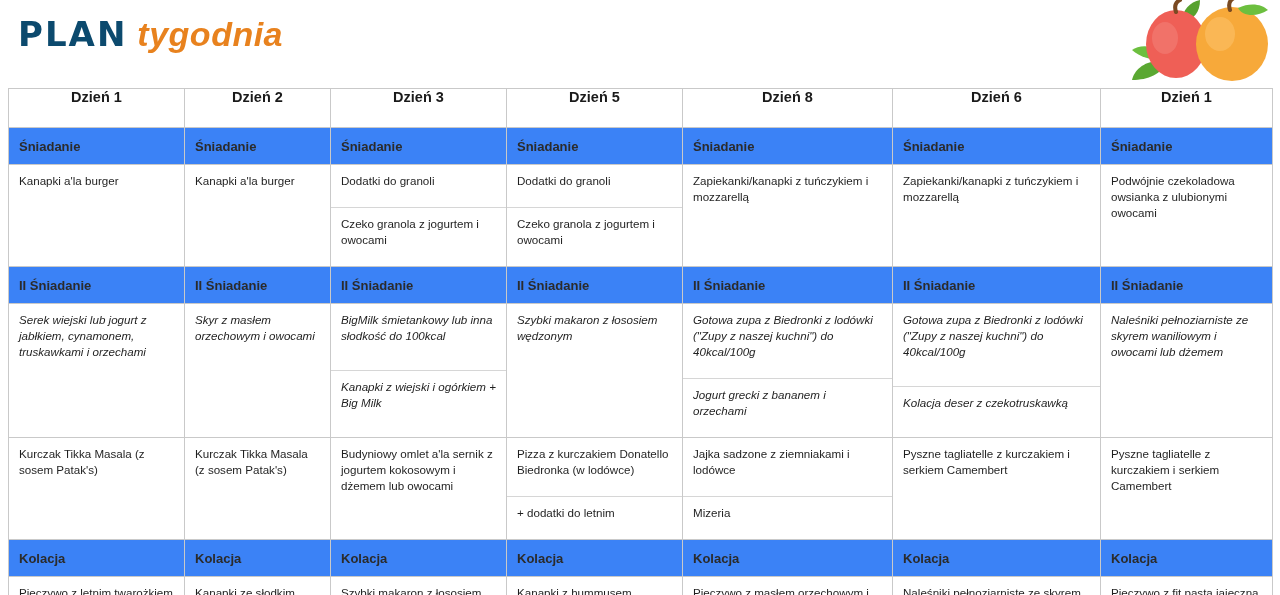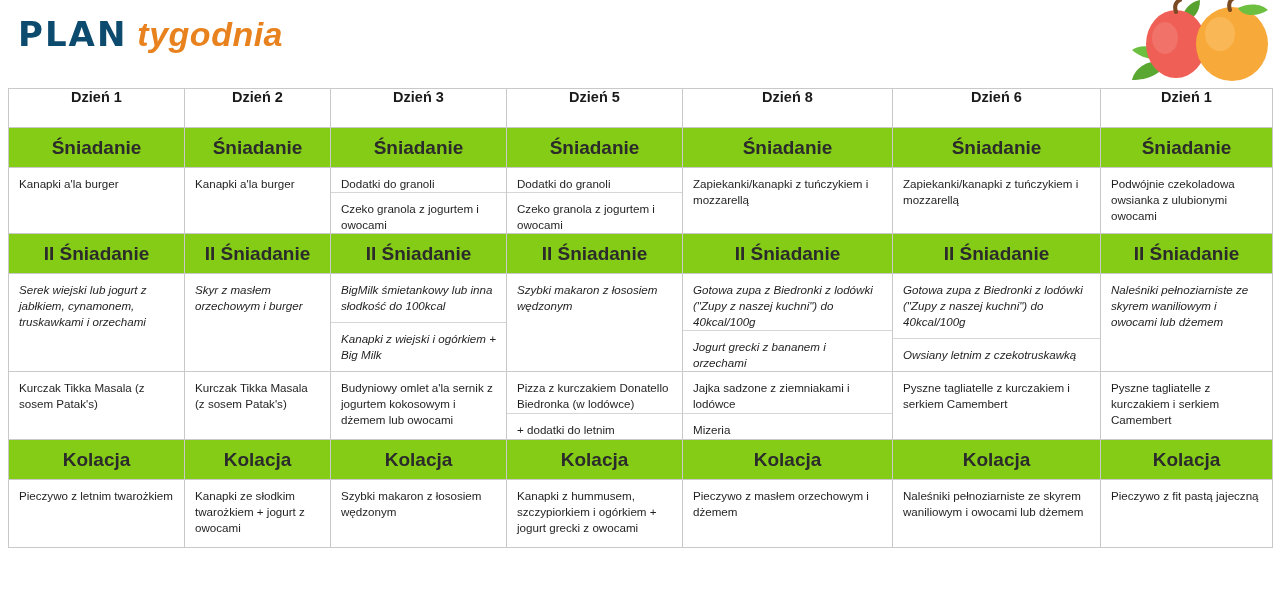--- a/index.html
+++ b/index.html
@@ -88,44 +88,43 @@
     text-align: center;
     font-size: 14.5px;
     font-weight: bold;
     color: #1a1a1a;
     background: #ffffff;
     vertical-align: middle;
     margin-left: 28px;
   }
 
   .meal-label-row td {
-    background: #84cc16;
+    background: #3b82f6;
     height: 37px;
     padding: 9px 10px 8px 10px;
-    font-size: 19px;
+    font-size: 13px;
     font-weight: bold;
     color: #2b2b2b;
     vertical-align: middle;
-    text-align: center;
   }
 
   .items-cell {
     background: #ffffff;
     padding: 0;
   }
   .items {
     display: flex;
     flex-direction: column;
     height: 100%;
   }
   .item {
     font-size: 11.6px;
     line-height: 1.38;
     color: #1f1f1f;
-    padding: 8px 10px 0 10px;
+    padding: 8px 10px 18px 10px;
     flex: 1 1 auto;
     border-bottom: 1px solid #d6d6d6;
   }
   .item:last-child { border-bottom: none; }
 
   
   tr.r-sniadanie .items-cell { height: 62px; }
   tr.r-2sniadanie .items-cell { height: 86px; font-style: italic; }
   tr.r-obiad .items-cell { height: 68px; }
   tr.r-kolacja .items-cell { height: 68px; }
@@ -240,21 +239,21 @@
         <td>II Śniadanie</td>
       </tr>
       <tr class="r-2sniadanie">
         <td class="items-cell">
           <div class="items">
             <div class="item">Serek wiejski lub jogurt z jabłkiem, cynamonem, truskawkami i orzechami</div>
           </div>
         </td>
         <td class="items-cell">
           <div class="items">
-            <div class="item">Skyr z masłem orzechowym i burger</div>
+            <div class="item">Skyr z masłem orzechowym i owocami</div>
           </div>
         </td>
         <td class="items-cell">
           <div class="items">
             <div class="item">BigMilk śmietankowy lub inna słodkość do 100kcal</div>
             <div class="item">Kanapki z wiejski i ogórkiem + Big Milk</div>
           </div>
         </td>
         <td class="items-cell">
           <div class="items">
@@ -263,21 +262,21 @@
         </td>
         <td class="items-cell">
           <div class="items">
             <div class="item">Gotowa zupa z Biedronki z lodówki ("Zupy z naszej kuchni") do 40kcal/100g</div>
             <div class="item">Jogurt grecki z bananem i orzechami</div>
           </div>
         </td>
         <td class="items-cell">
           <div class="items">
             <div class="item">Gotowa zupa z Biedronki z lodówki ("Zupy z naszej kuchni") do 40kcal/100g</div>
-            <div class="item">Owsiany letnim z czekotruskawką</div>
+            <div class="item">Kolacja deser z czekotruskawką</div>
           </div>
         </td>
         <td class="items-cell">
           <div class="items">
             <div class="item">Naleśniki pełnoziarniste ze skyrem waniliowym i owocami lub dżemem</div>
           </div>
         </td>
       </tr>
 
       <tr class="r-obiad">

